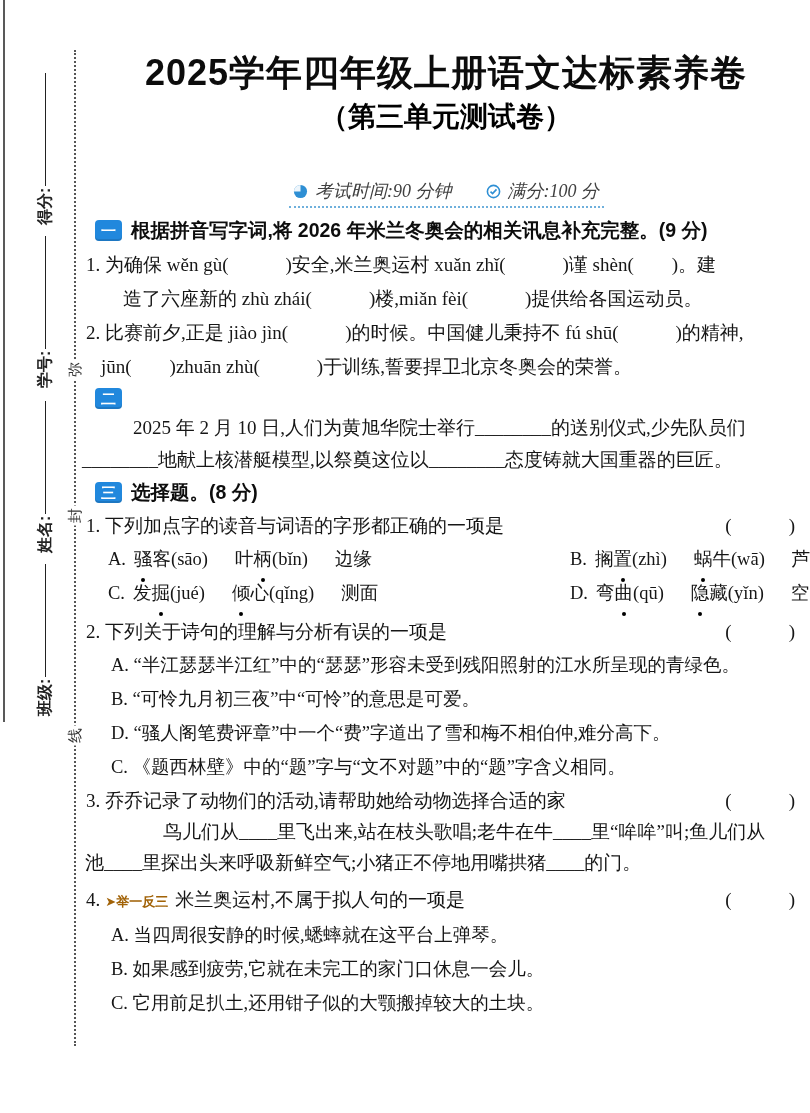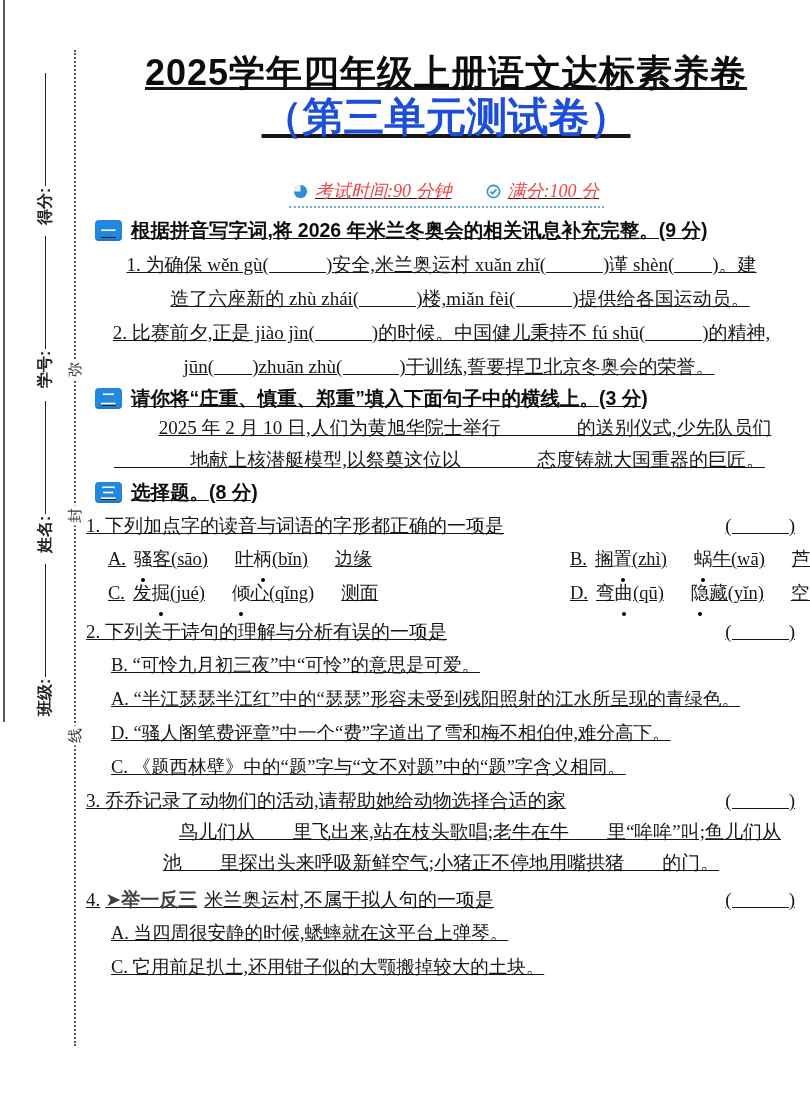--- a/index.html
+++ b/index.html
@@ -18,47 +18,47 @@
     font-size:16px;font-weight:600;color:#222;white-space:nowrap;
   }
   .seal-blank{flex:1;height:0;border-bottom:1.6px solid #222;margin-left:2px;}
   .seal-char{
     position:absolute;left:65px;width:20px;text-align:center;
     transform:rotate(-90deg);background:#fff;padding:3px 0;
     font-size:15px;color:#333;
     font-family:"Liberation Sans","DejaVu Sans",sans-serif;
   }
   
-  .main{position:absolute;left:95px;top:0;width:702px;text-decoration:underline;}
+  .main{position:absolute;left:95px;top:0;width:702px;}
   .title{
     margin-top:50px;text-align:center;font-size:36px;line-height:46px;
     font-weight:800;letter-spacing:1px;color:#0c0c0c;
     font-family:"Liberation Sans","DejaVu Sans",sans-serif;
   }
   .subtitle{
-    text-align:center;font-size:41px;line-height:42px;font-weight:800;color:#1d4ed8;
+    text-align:center;font-size:28px;line-height:42px;font-weight:800;color:#000000;
     font-family:"Liberation Sans","DejaVu Sans",sans-serif;
   }
   .examinfo{
     margin-top:40px;height:26px;display:flex;justify-content:center;align-items:center;gap:34px;
-    font-size:18px;font-style:italic;color:#ef4444;
+    font-size:18px;font-style:italic;color:#404040;
   }
   .examinfo .inf{display:flex;align-items:center;gap:7px;}
   .sep-dotted{width:315px;margin:2px auto 0;height:0;border-bottom:2px dotted #6fb0dc;}
   .sec-header{
     display:flex;align-items:center;height:28px;
     font-family:"Liberation Sans","DejaVu Sans",sans-serif;
     font-weight:700;font-size:19.5px;color:#0d0d0d;
   }
   .sec-badge{
     width:27px;height:21px;border-radius:4px;background:#2188dd;color:#fff;
     font-size:15px;font-weight:700;line-height:21px;text-align:center;
     margin-right:9px;flex:0 0 auto;box-shadow:inset 0 -2px 0 rgba(0,0,0,.12);
   }
-  .qline{font-size:19px;line-height:34px;white-space:nowrap;text-align:center;}
+  .qline{font-size:19px;line-height:34px;white-space:nowrap;}
   .num-line{margin-left:-9px;}
   .cont{margin-left:28px;}
   .cont2{margin-left:6px;}
   .indent{text-indent:38px;}
   .hang{margin-left:-13px;}
   .stem{display:flex;margin-left:-9px;padding-right:2px;font-size:19px;line-height:32px;}
   .stem .stxt{flex:1;white-space:nowrap;}
   .paren{width:80px;text-align:right;white-space:nowrap;font-size:19px;}
   .optrow{display:flex;margin-left:13px;font-size:18.5px;line-height:34px;}
   .optgroup{display:flex;align-items:baseline;white-space:nowrap;}
@@ -69,21 +69,21 @@
   .dot-under::after{
     content:"";position:absolute;left:50%;bottom:-6px;width:4px;height:4px;border-radius:50%;
     background:#000;transform:translateX(-50%);
   }
   .kai{font-size:18.5px;line-height:34px;margin-left:16px;white-space:nowrap;}
   .q3body1{margin-left:68px;}
   .q3body2{margin-left:-10px;}
   .choices{display:flex;justify-content:space-between;width:662px;margin-left:13px;
     font-size:18.5px;line-height:32px;}
   .tag{
-    color:#404040;font-weight:700;font-size:19px;margin:0 7px 0 5px;
+    color:#a16207;font-weight:700;font-size:13px;margin:0 7px 0 5px;
     font-family:"Liberation Sans","DejaVu Sans",sans-serif;white-space:nowrap;
   }
   .mt4{margin-top:4px}.mt6{margin-top:6px}.mt8{margin-top:8px}.mt2{margin-top:2px}
   .h30{line-height:30px}.h31{line-height:31px}.h32{line-height:32px}
   svg{display:block;}
 </style>
 </head>
 <body>
 
 <div class="edge-line"></div>
@@ -141,21 +141,20 @@
     <span class="sec-badge">一</span>
     <span>根据拼音写字词,将 2026 年米兰冬奥会的相关讯息补充完整。(9 分)</span>
   </div>
   <div class="qline num-line mt4">1. 为确保 wěn gù(　　　)安全,米兰奥运村 xuǎn zhǐ(　　　)谨 shèn(　　)。建</div>
   <div class="qline cont">造了六座新的 zhù zhái(　　　)楼,miǎn fèi(　　　)提供给各国运动员。</div>
   <div class="qline num-line">2. 比赛前夕,正是 jiào jìn(　　　)的时候。中国健儿秉持不 fú shū(　　　)的精神,</div>
   <div class="qline cont2">jūn(　　)zhuān zhù(　　　)于训练,誓要捍卫北京冬奥会的荣誉。</div>
 
   <div class="sec-header">
     <span class="sec-badge">二</span>
-    <span>请你将“庄重、慎重、郑重”填入下面句子中的横线上。(3 分)</span>
   </div>
   <div class="qline indent h32">2025 年 2 月 10 日,人们为黄旭华院士举行________的送别仪式,少先队员们</div>
   <div class="qline hang h32">________地献上核潜艇模型,以祭奠这位以________态度铸就大国重器的巨匠。</div>
 
   <div class="sec-header mt2">
     <span class="sec-badge">三</span>
     <span>选择题。(8 分)</span>
   </div>
 
   <div class="stem mt4">
@@ -188,32 +187,33 @@
       <span class="opt-item">弯<span class="dot-under">曲</span>(qū)</span>
       <span class="opt-item"><span class="dot-under">隐</span>藏(yǐn)</span>
       <span class="opt-item">空隙</span>
     </div>
   </div>
 
   <div class="stem mt6">
     <span class="stxt">2. 下列关于诗句的理解与分析有误的一项是</span>
     <span class="paren">(　　　)</span>
   </div>
+  <div class="kai">A. “半江瑟瑟半江红”中的“瑟瑟”形容未受到残阳照射的江水所呈现的青绿色。</div>
   <div class="kai">B. “可怜九月初三夜”中“可怜”的意思是可爱。</div>
-  <div class="kai">A. “半江瑟瑟半江红”中的“瑟瑟”形容未受到残阳照射的江水所呈现的青绿色。</div>
   <div class="kai">D. “骚人阁笔费评章”中一个“费”字道出了雪和梅不相伯仲,难分高下。</div>
   <div class="kai">C. 《题西林壁》中的“题”字与“文不对题”中的“题”字含义相同。</div>
 
   <div class="stem mt2 h30">
     <span class="stxt">3. 乔乔记录了动物们的活动,请帮助她给动物选择合适的家</span>
     <span class="paren">(　　　)</span>
   </div>
   <div class="qline q3body1 h31">鸟儿们从____里飞出来,站在枝头歌唱;老牛在牛____里“哞哞”叫;鱼儿们从</div>
   <div class="qline q3body2 h31">池____里探出头来呼吸新鲜空气;小猪正不停地用嘴拱猪____的门。</div>
 
   <div class="stem mt6">
     <span class="stxt"><span>4.</span><span class="tag"><span>➤</span><span>举一反三</span></span><span>米兰奥运村,不属于拟人句的一项是</span></span>
     <span class="paren">(　　　)</span>
   </div>
   <div class="kai">A. 当四周很安静的时候,蟋蟀就在这平台上弹琴。</div>
+  <div class="kai">B. 如果感到疲劳,它就在未完工的家门口休息一会儿。</div>
   <div class="kai">C. 它用前足扒土,还用钳子似的大颚搬掉较大的土块。</div>
 
 </div>
 
 </body></html>

